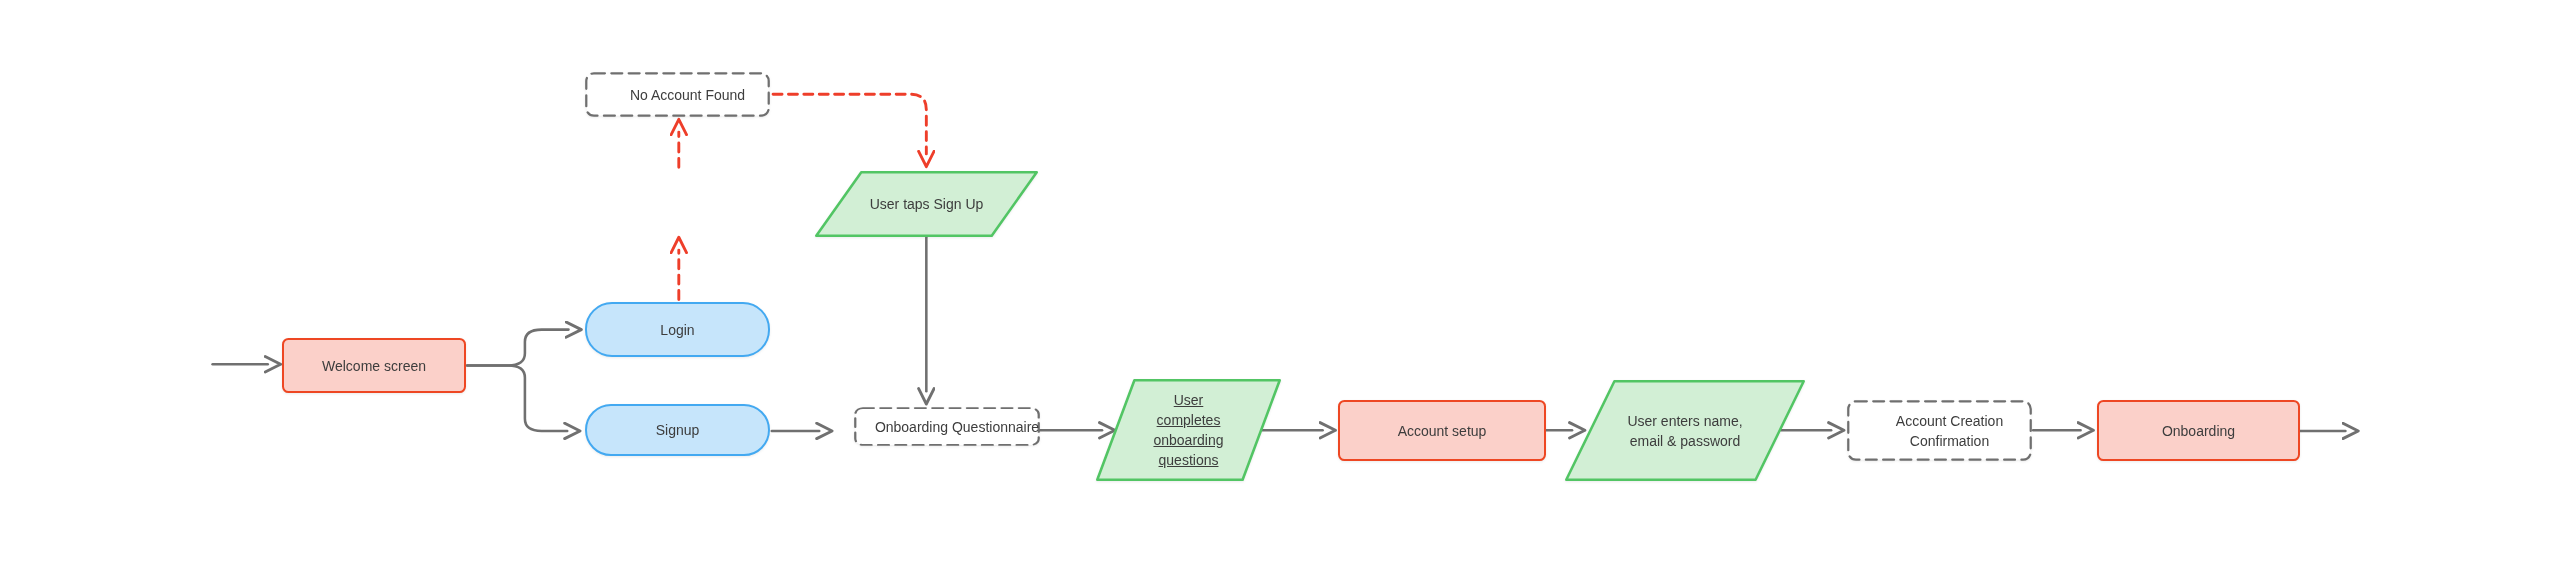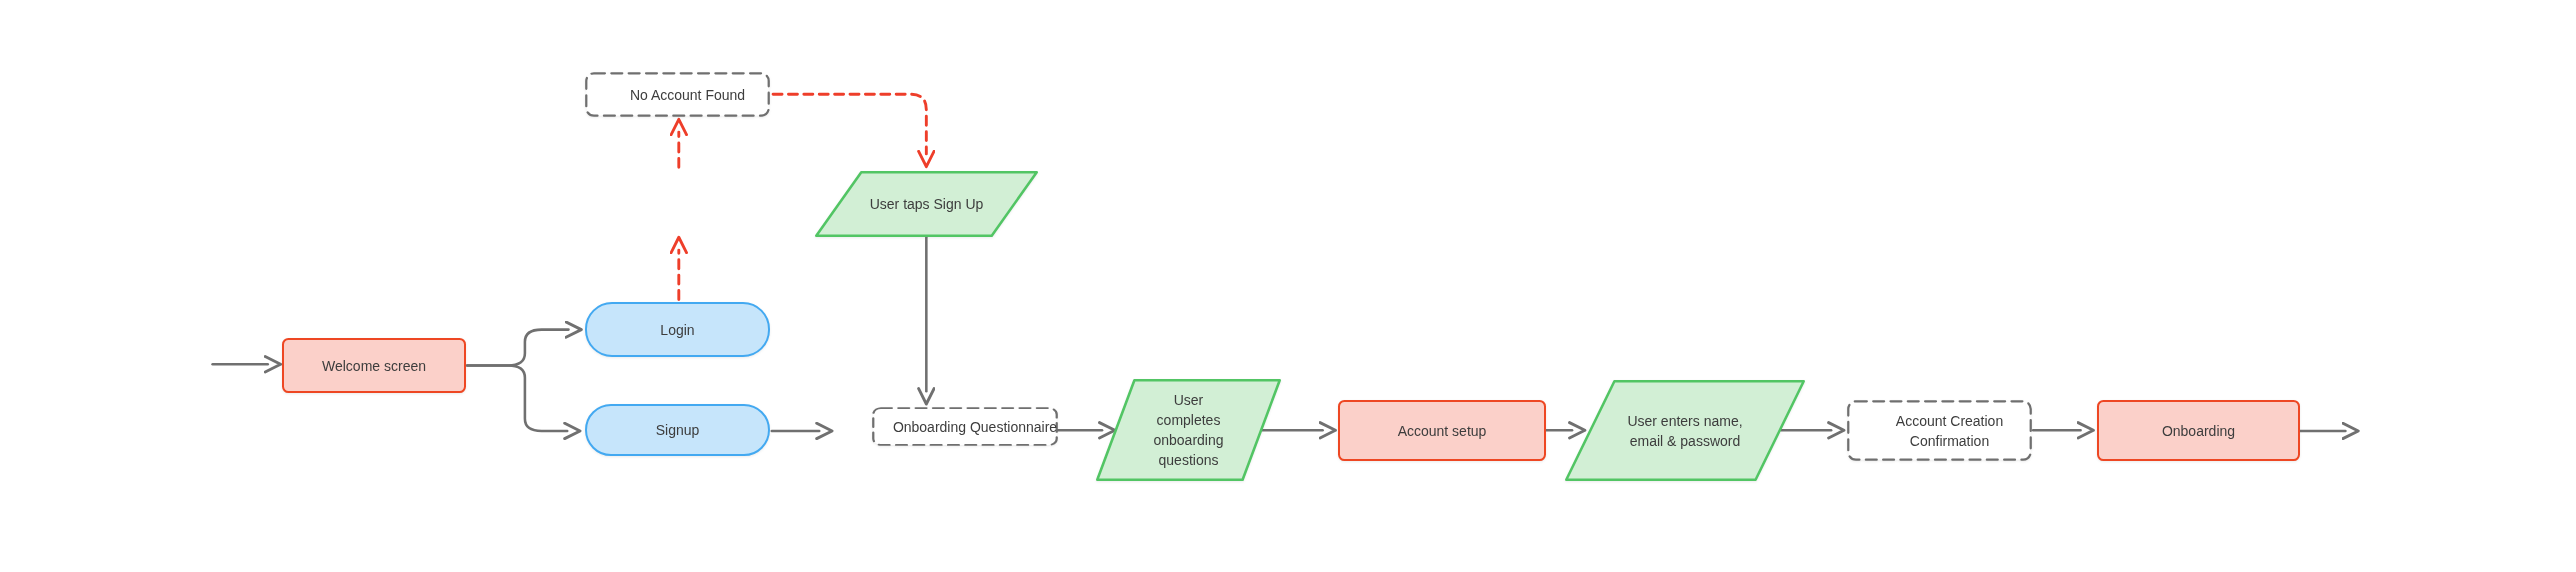--- a/index.html
+++ b/index.html
@@ -55,22 +55,22 @@
   }
 
   
   #n-start{left:98px;top:309px;width:112px;height:112px;}
   #n-welcome{left:282px;top:338px;width:184px;height:55px;}
   #n-login{left:585px;top:302px;width:185px;height:55px;}
   #n-signup{left:585px;top:404px;width:185px;height:52px;}
   #n-noaccount{left:585px;top:72px;width:185px;height:45px;}
   #n-enteremail{left:570px;top:170px;width:218px;height:67px;}
   #n-tapssignup{left:815px;top:171px;width:223px;height:66px;}
-  #n-onboarding{left:872px;top:407px;width:186px;height:39px;}
-  #n-completes{left:1096px;top:379px;width:185px;height:102px;}
+  #n-onboarding{left:854px;top:407px;width:186px;height:39px;}
+  #n-completes{left:1096px;top:379px;width:185px;height:102px;text-decoration:underline;}
   #n-accountsetup{left:1338px;top:400px;width:208px;height:61px;}
   #n-entername{left:1565px;top:380px;width:240px;height:101px;}
   #n-confirmation{left:1847px;top:400px;width:185px;height:61px;}
   #n-dashboard{left:2097px;top:400px;width:203px;height:61px;}
   #n-end{left:2362px;top:376px;width:112px;height:110px;}
 </style>
 </head>
 <body>
 
 <div class="canvas">

